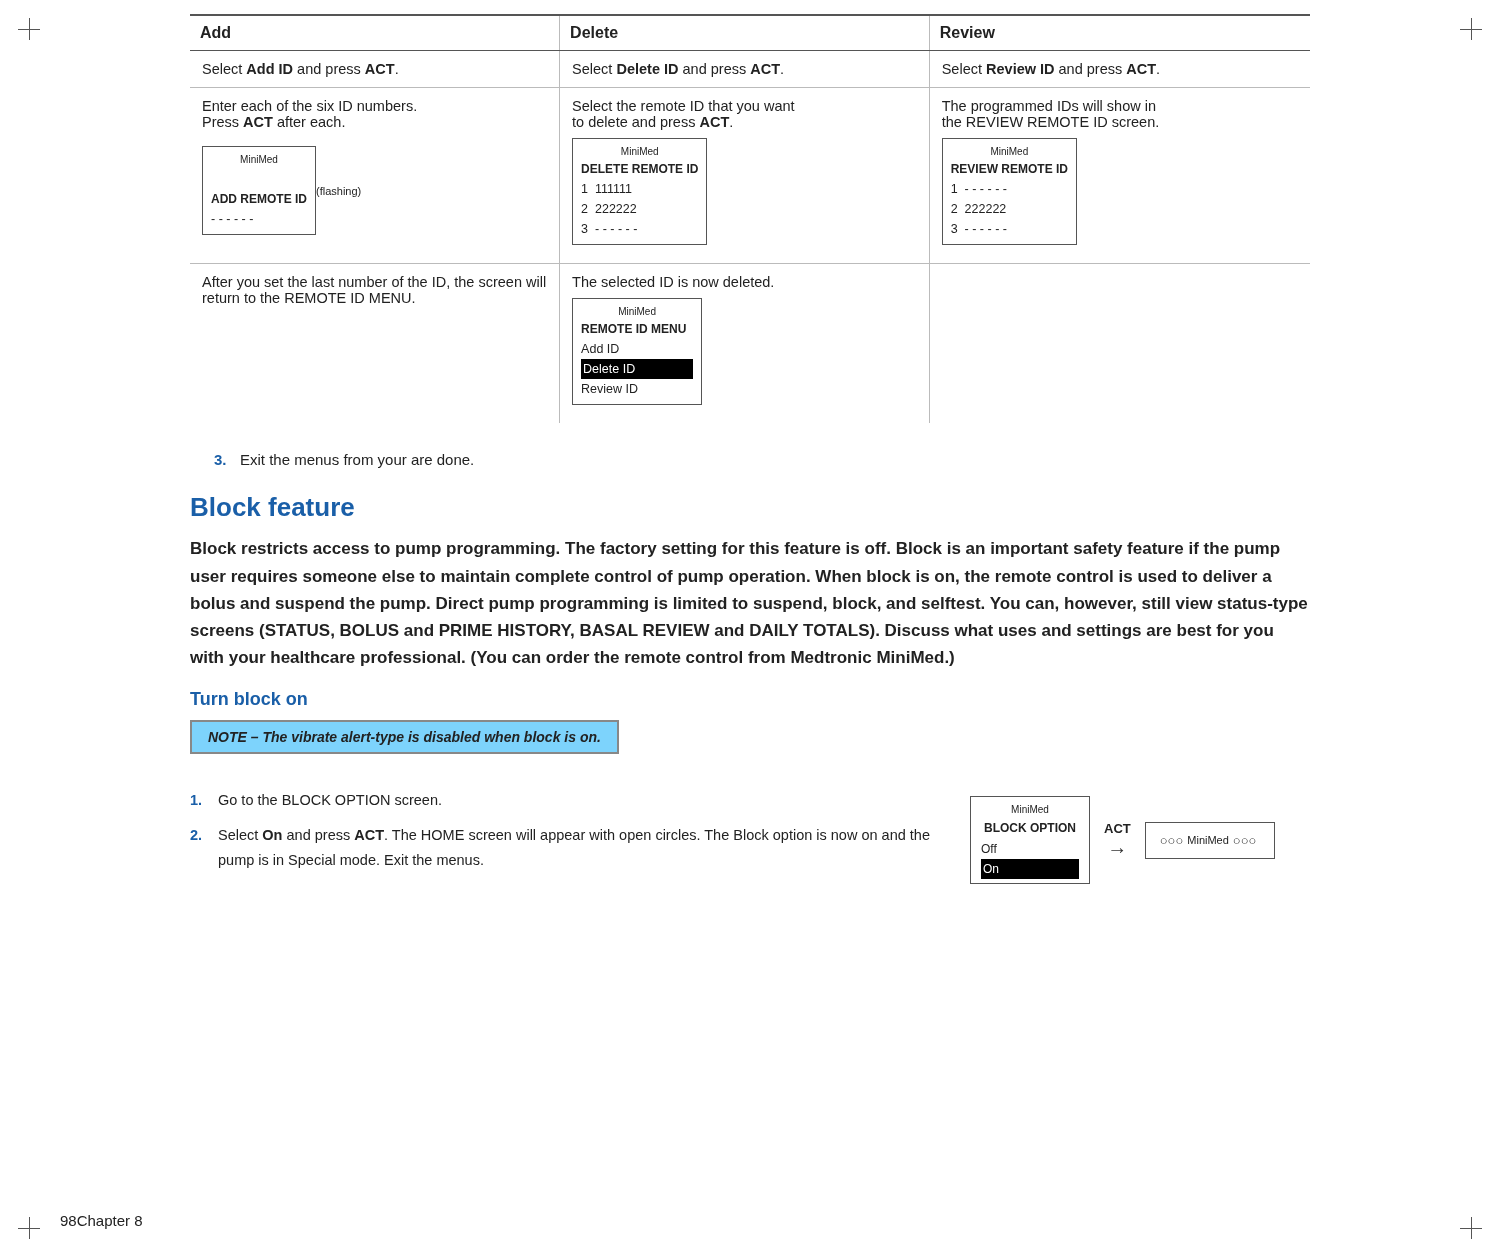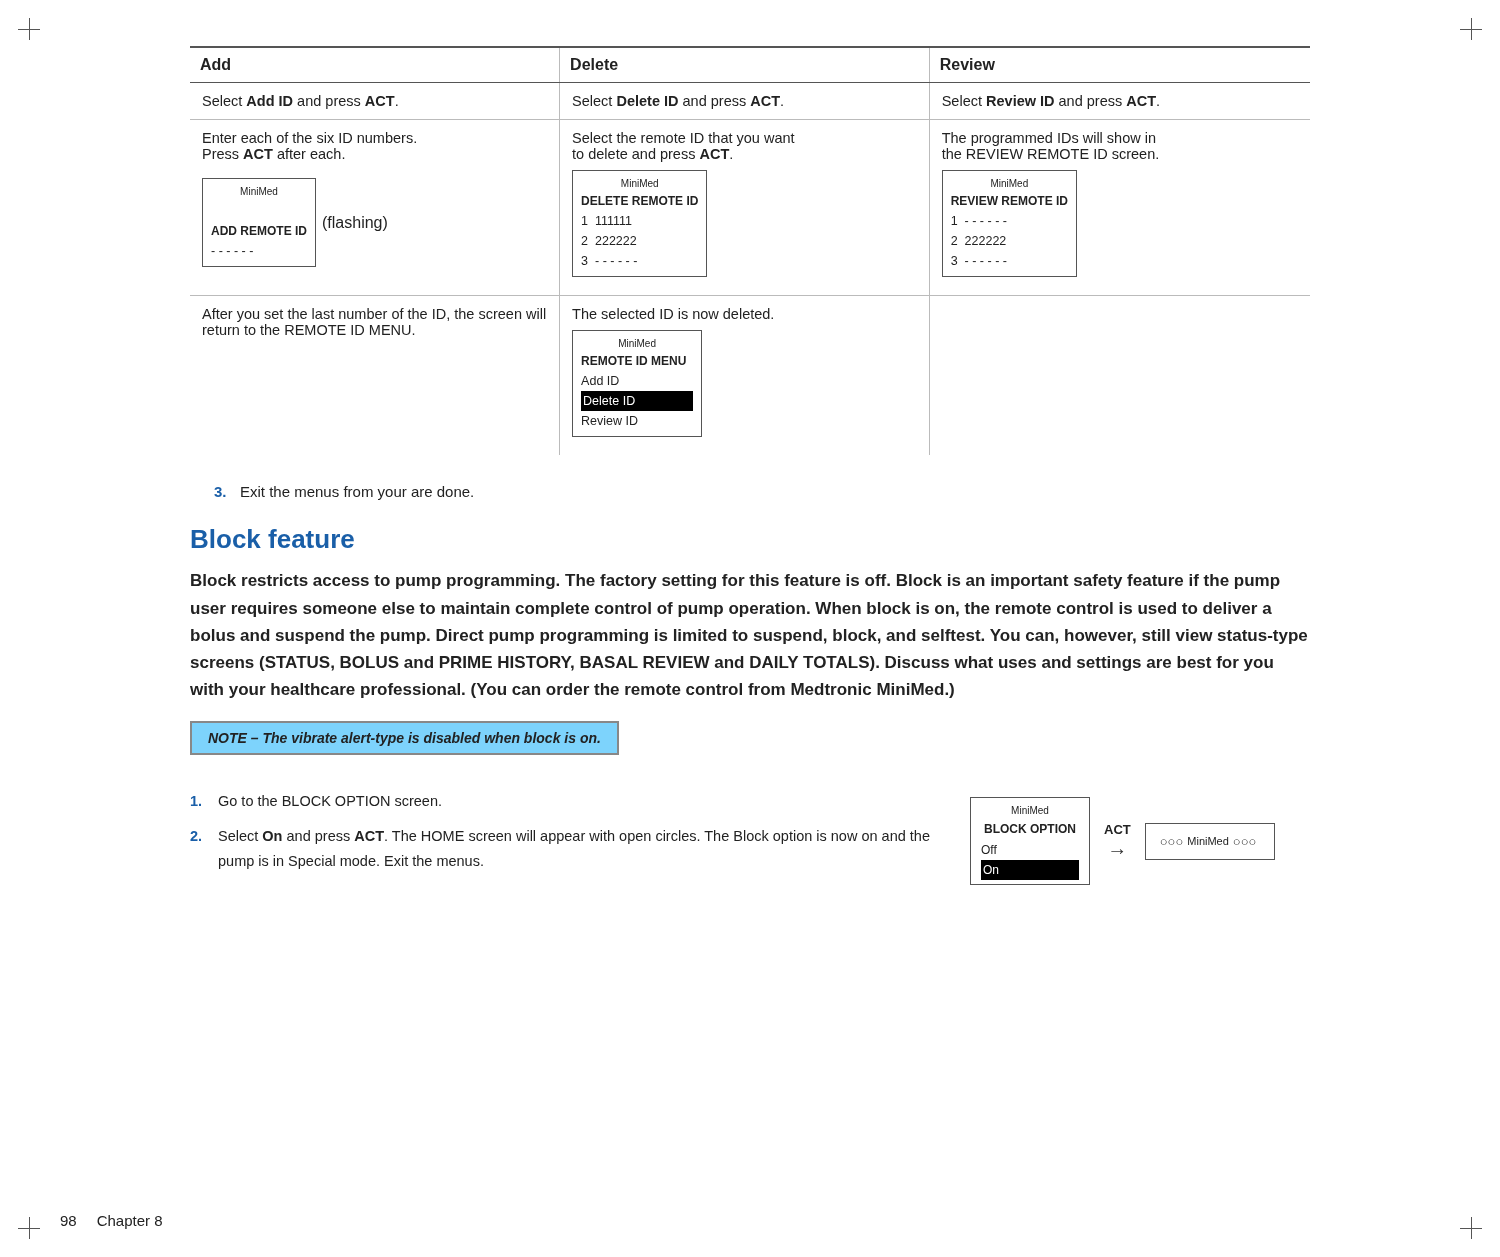--- a/index.html
+++ b/index.html
@@ -9,21 +9,21 @@
       font-size: 15px;
       color: #222;
       width: 1500px;
       min-height: 1257px;
       position: relative;
     }
 
     .page-container {
       width: 1200px;
       margin: 0 auto;
-      padding: 46px 40px 40px 40px;
+      padding: 14px 40px 40px 40px;
     }
 
     
     .crosshair {
       position: absolute;
       width: 22px;
       height: 22px;
     }
     .crosshair::before, .crosshair::after {
       content: '';
@@ -78,22 +78,21 @@
       text-align: center;
     }
     .screen-box .selected-row {
       background: #000;
       color: #fff;
       padding: 0 2px;
     }
 
     
     .flash-label {
-      font-size: 16px;
-      margin-left: 6px;
+      font-size: 11px;
     }
     .step-num {
       font-weight: bold;
       color: #444;
       min-width: 18px;
     }
 
     
     .step3-row {
       display: flex;
@@ -193,21 +192,20 @@
     }
 
     
     .page-footer {
       position: absolute;
       bottom: 28px;
       left: 60px;
       font-size: 15px;
       color: #222;
       display: flex;
-      gap: 20px;
       align-items: center;
     }
 
     b, strong { font-weight: bold; }
 
     
     .two-col {
       display: flex;
       gap: 30px;
       align-items: flex-start;
@@ -304,20 +302,21 @@
     <span class="step-num" style="color:#1a5fa8; font-weight:bold;">3.</span>
     <span>Exit the menus from your are done.</span>
   </div>
 
   <div>
     <h2 class="section-title">Block feature</h2>
     <p class="section-body">Block restricts access to pump programming. The factory setting for this feature is off. Block is an important safety feature if the pump user requires someone else to maintain complete control of pump operation. When block is on, the remote control is used to deliver a bolus and suspend the pump. Direct pump programming is limited to suspend, block, and selftest. You can, however, still view status-type screens (STATUS, BOLUS and PRIME HISTORY, BASAL REVIEW and DAILY TOTALS). Discuss what uses and settings are best for you with your healthcare professional. (You can order the remote control from Medtronic MiniMed.)</p>
   </div>
 
   <div>
+    <h3 class="subsection-title">Turn block on</h3>
 
     <div style="margin-bottom: 16px;">
       <div class="note-box">
         <span>NOTE –  The vibrate alert-type is disabled when block is on.</span>
       </div>
     </div>
 
     <div class="two-col">
       <div class="left-col">
         <div class="steps-block">

